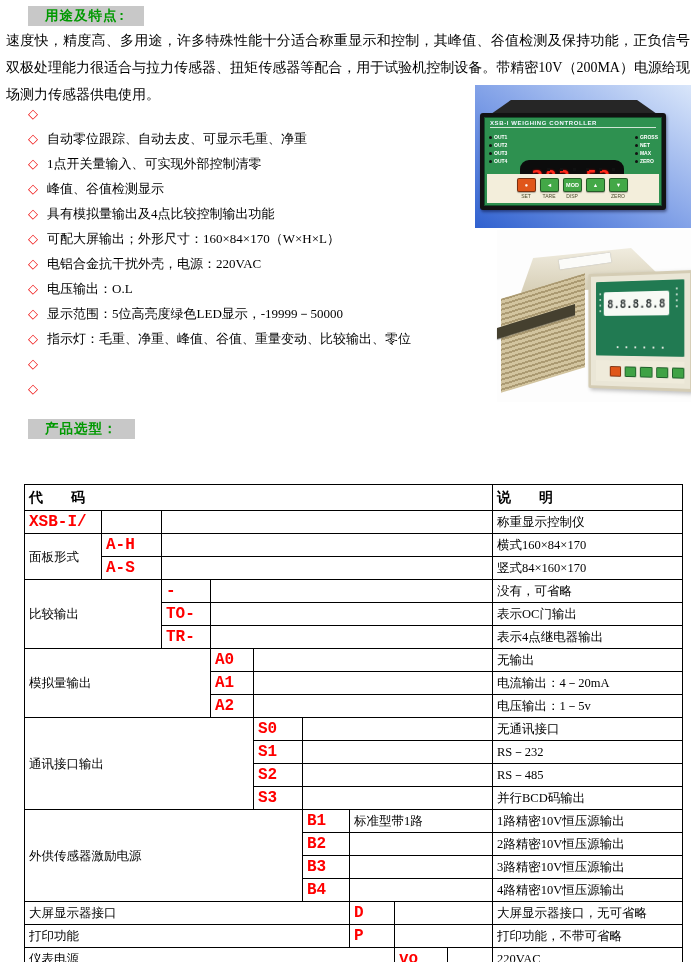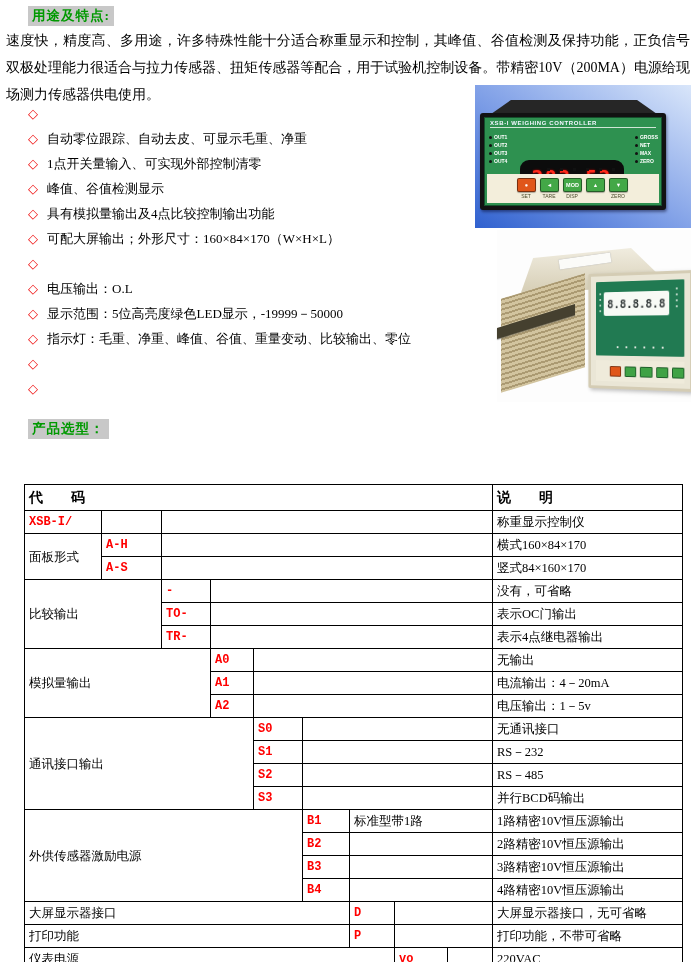--- a/index.html
+++ b/index.html
@@ -1,21 +1,21 @@
 <!DOCTYPE html>
 <html><head>
 <meta charset="utf-8">
 <style>
   html,body{margin:0;padding:0;background:#fff;}
   #screen{position:relative;width:691px;height:962px;background:#fff;overflow:hidden;
           font-family:"Liberation Serif","DejaVu Serif",serif;color:#000;}
 
   
   .sec-head{position:absolute;left:28px;font-size:13.5px;font-weight:bold;color:#009900;
-            background:#c8c8c8;padding:1px 4px;letter-spacing:1px;}
+            background:#c8c8c8;padding:1px 17px;letter-spacing:1px;font-family:Liberation Mono, monospace;}
   #h1{top:6px;}
   #h2{top:419px;}
 
   
   #intro{position:absolute;left:6px;top:27px;width:684px;font-size:14px;line-height:27px;
          text-align:justify;}
 
   
   #features{position:absolute;left:28px;top:101px;margin:0;padding:0;list-style:none;width:455px;}
   #features li{height:25px;display:flex;align-items:center;gap:9px;font-size:13px;white-space:nowrap;}
@@ -85,21 +85,21 @@
 
   
   #sel-table{position:absolute;left:24px;top:484px;border-collapse:collapse;table-layout:fixed;
              width:658px;font-size:12.5px;}
   #sel-table td{border:1px solid #000;padding:1px 4px;overflow:hidden;white-space:nowrap;height:20px;
                 line-height:16px;}
   #sel-table tr{height:21px;}
   #sel-table tr.head-row{height:26px;}
   td.k-head{font-weight:bold;font-size:14px;padding-left:8px;}
   td.k-code{color:#ff0000;font-family:"Liberation Mono","DejaVu Sans Mono",monospace;
-            font-weight:bold;font-size:12px;padding-left:8px;}
+            font-weight:bold;font-size:16px;padding-left:8px;}
   td.k-label{padding-left:6px;}
   td.k-desc{padding-left:6px;}
   td.k-note{padding-left:12px;margin-left:8px;}
   col.c1{width:77px}col.c2{width:60px}col.c3{width:49px}col.c4{width:43px}col.c5{width:49px}
   col.c6{width:47px}col.c7{width:45px}col.c8{width:53px}col.c9{width:45px}col.c10{width:190px}
 </style>
 </head>
 <body>
 
 <div id="screen">
@@ -127,20 +127,21 @@
       <li>
       <span class="diamond">◇</span>
       <span>具有模拟量输出及4点比较控制输出功能</span>
     </li>
       <li>
       <span class="diamond">◇</span>
       <span>可配大屏输出；外形尺寸：160×84×170（W×H×L）</span>
     </li>
       <li>
       <span class="diamond">◇</span>
+      <span>电铝合金抗干扰外壳，电源：220VAC</span>
     </li>
       <li>
       <span class="diamond">◇</span>
       <span>电压输出：O.L</span>
     </li>
       <li>
       <span class="diamond">◇</span>
       <span>显示范围：5位高亮度绿色LED显示，-19999－50000</span>
     </li>
       <li>

